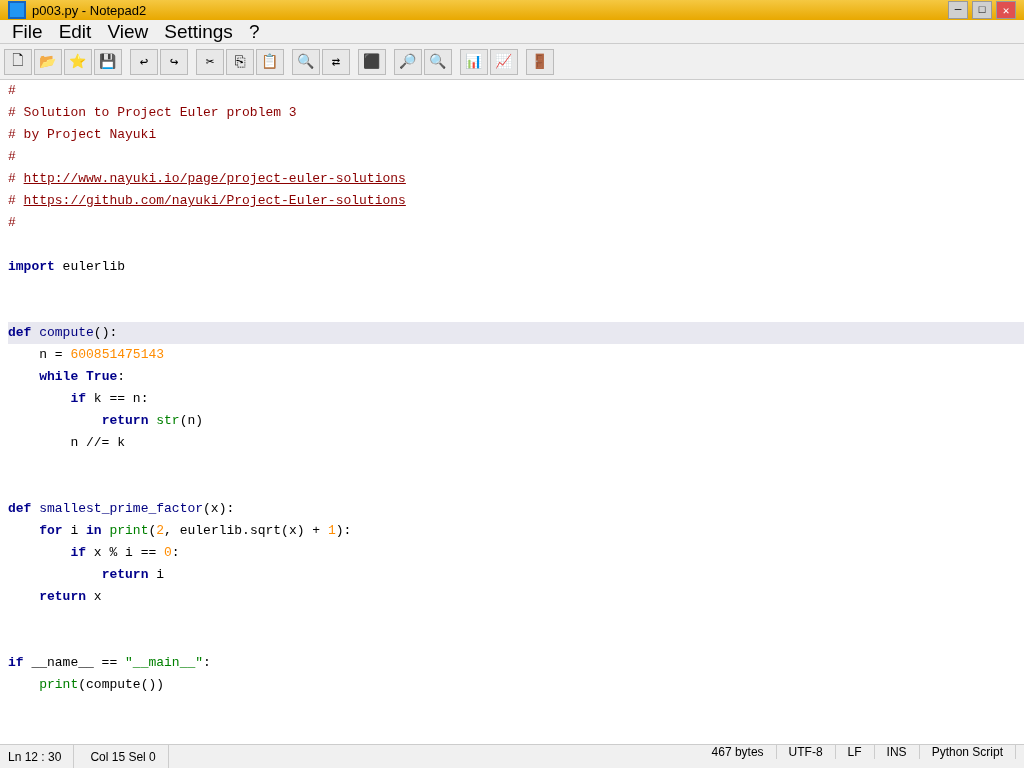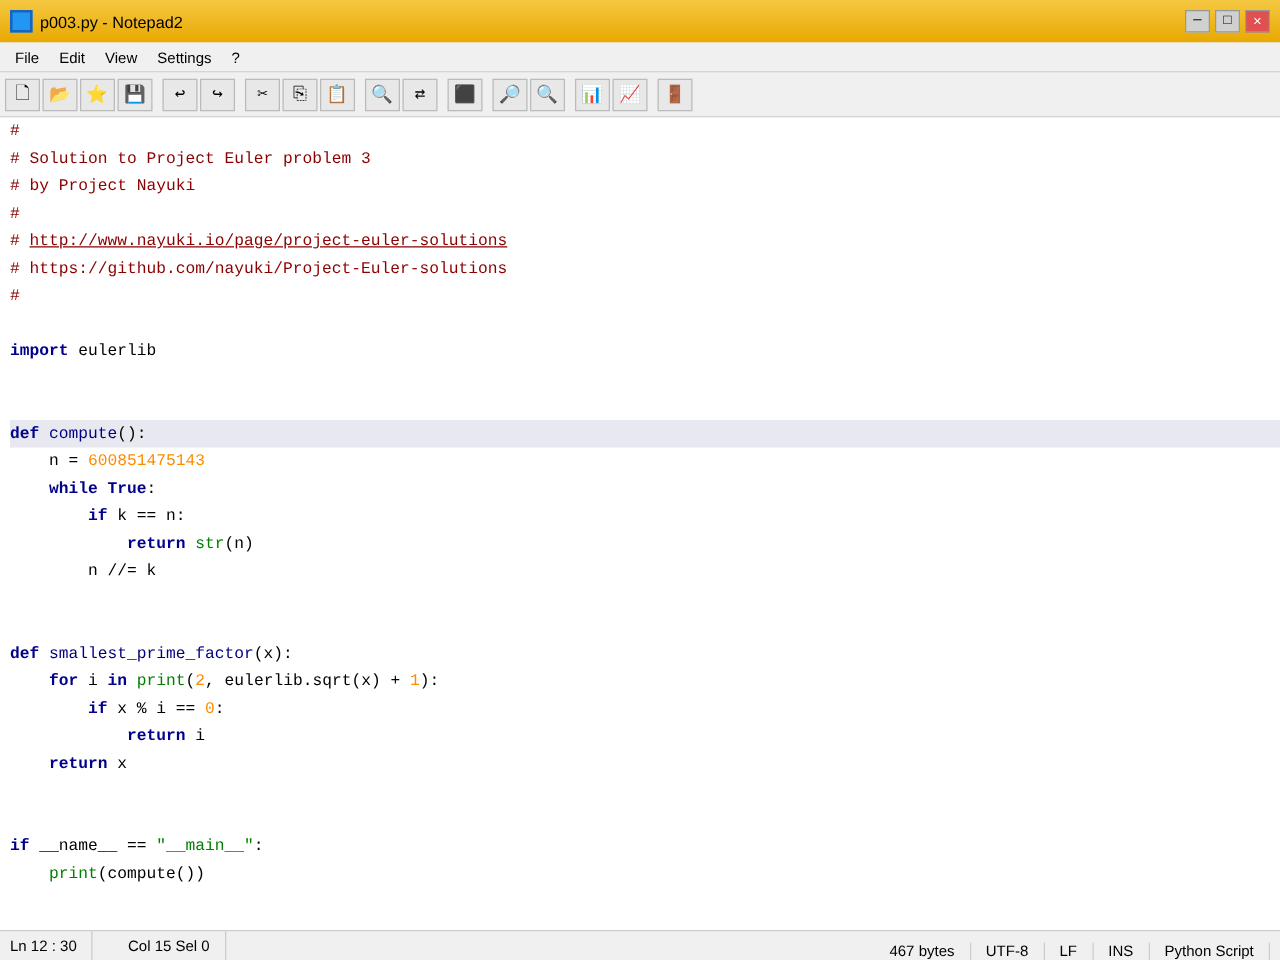--- a/index.html
+++ b/index.html
@@ -1,21 +1,21 @@
 <!DOCTYPE html>
 <html><head>
   <meta charset="utf-8">
   <style>
     * { margin: 0; padding: 0; box-sizing: border-box; }
     body { font-family: 'Courier New', Courier, monospace; font-size: 13px; background: #f0f0f0; width: 1024px; height: 768px; overflow: hidden; display: flex; flex-direction: column; }
 
     
     #titlebar {
       background: linear-gradient(to bottom, #f5c842, #e8a800);
-      height: 34px;
+      height: 20px;
       display: flex;
       align-items: center;
       justify-content: space-between;
       padding: 0 8px;
       user-select: none;
     }
     #titlebar-icon {
       width: 18px; height: 18px;
       background: #2196F3;
       border: 2px solid #1565C0;
@@ -41,21 +41,21 @@
       background: #f0f0f0;
       height: 24px;
       display: flex;
       align-items: center;
       padding: 0 4px;
       border-bottom: 1px solid #ccc;
     }
     .menu-item {
       padding: 2px 8px;
       font-family: Arial, sans-serif;
-      font-size: 12px;
+      font-size: 19px;
       cursor: pointer;
     }
 
     
     #toolbar {
       background: #f0f0f0;
       height: 36px;
       display: flex;
       align-items: center;
       padding: 0 4px;
@@ -103,26 +103,26 @@
     .c-string { color: #008000; }
     .c-number { color: #ff8c00; }
     .c-plain { color: #000; }
     .c-funcname { color: #000080; }
 
     
     #statusbar {
       background: #f0f0f0;
       height: 24px;
       display: flex;
-      align-items: flex-end;
+      align-items: flex-start;
       padding: 0 8px;
       border-top: 1px solid #ccc;
       font-family: Arial, sans-serif;
       font-size: 12px;
-      gap: 16px;
+      gap: 4px;
     }
     .status-segment {
       padding: 0 12px;
       border-right: 1px solid #ccc;
       height: 100%;
       display: flex;
       align-items: center;
     }
     .status-segment:first-child { padding-left: 0; }
     .status-right {
@@ -197,21 +197,21 @@
 
     <div class="code-line">
       <span class="c-comment">#</span>
     </div>
 
     <div class="code-line">
       <span class="c-comment"># <span style="color:#8b0000;text-decoration:underline;">http://www.nayuki.io/page/project-euler-solutions</span></span>
     </div>
 
     <div class="code-line">
-      <span class="c-comment"># <span style="color:#8b0000;">https://github.com/nayuki/Project-Euler-solutions</span></span>
+      <span class="c-comment"># <span style="color:#8b0000;text-decoration:underline;">https://github.com/nayuki/Project-Euler-solutions</span></span>
     </div>
 
     <div class="code-line">
       <span class="c-comment">#</span>
     </div>
 
     <div class="code-line">&nbsp;</div>
 
     <div class="code-line">
       <span class="c-keyword">import</span><span class="c-plain"> eulerlib</span>

